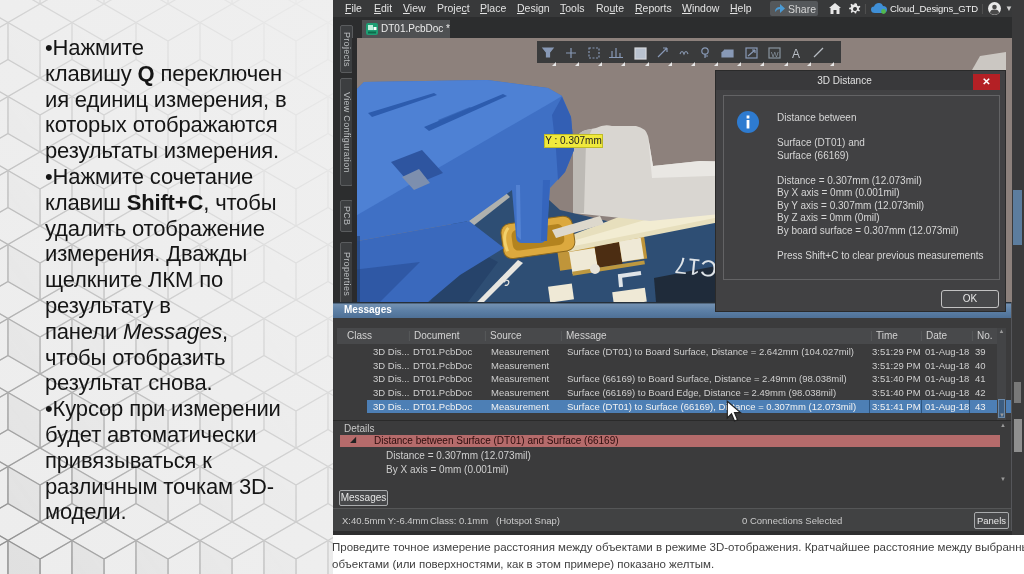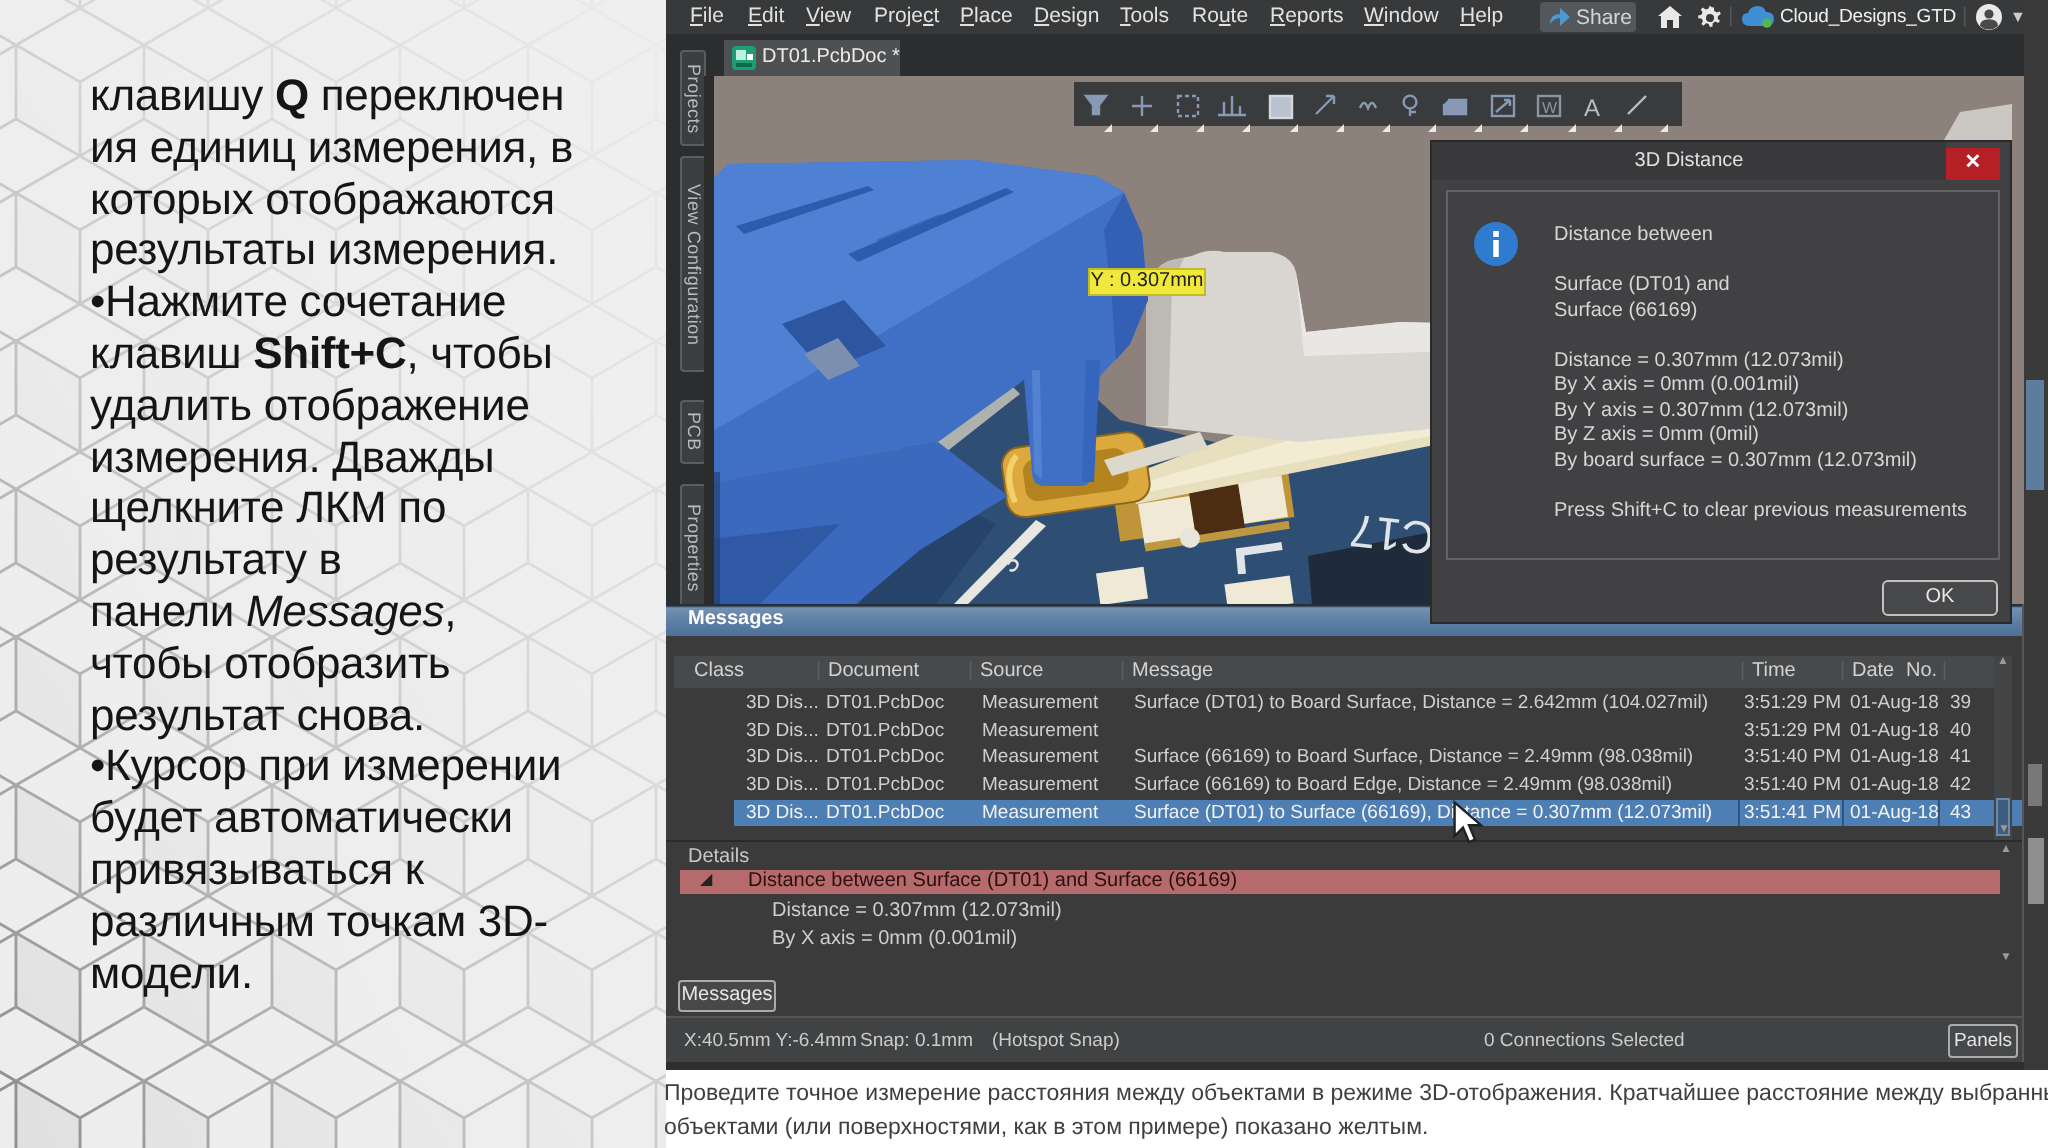--- a/index.html
+++ b/index.html
@@ -58,20 +58,21 @@
       <mask id="showmask">
           <rect width="333" height="574" fill="url(#showlg)"></rect>
         </mask>
     </defs>
     <rect width="333" height="574" fill="#ededed"></rect>
     <rect width="333" height="574" fill="url(#cubes)"></rect>
     <rect width="333" height="574" fill="url(#cubes2)" mask="url(#showmask)"></rect>
     <rect width="333" height="574" fill="url(#fade)"></rect>
   </svg>
   <div id="lefttext">
+    <div>•Нажмите</div>
     <div>клавишу <b>Q</b> переключен</div>
     <div>ия единиц измерения, в</div>
     <div>которых отображаются</div>
     <div>результаты измерения.</div>
     <div>•Нажмите сочетание</div>
     <div>клавиш <b>Shift+C</b>, чтобы</div>
     <div>удалить отображение</div>
     <div>измерения. Дважды</div>
     <div>щелкните ЛКМ по</div>
     <div>результату в</div>
@@ -252,21 +253,21 @@
 
     <div class="abs" style="left:0;top:0;width:679px;height:16px;background:linear-gradient(#26303a,#26303a 6%,#7391b2 12%,#5c7fa5 55%,#4e7096);color:#fff;font-weight:bold;line-height:16px;"><span style="margin-left:11px">Messages</span></div>
 
     <div class="abs" style="left:4px;top:26px;width:669px;height:16px;background:#48494b;color:#d2d2d2;line-height:16px;">
       <span class="abs" style="left:10px">Class</span>
       <span class="abs" style="left:77px">Document</span>
       <span class="abs" style="left:153px">Source</span>
       <span class="abs" style="left:229px">Message</span>
       <span class="abs" style="left:539px">Time</span>
       <span class="abs" style="left:589px">Date</span>
-      <span class="abs" style="left:616px">No.</span>
+      <span class="abs" style="left:640px">No.</span>
       <span class="abs" style="left:71px;color:#5c5d5f">|</span>
       <span class="abs" style="left:147px;color:#5c5d5f">|</span>
       <span class="abs" style="left:223px;color:#5c5d5f">|</span>
       <span class="abs" style="left:533px;color:#5c5d5f">|</span>
       <span class="abs" style="left:583px;color:#5c5d5f">|</span>
       <span class="abs" style="left:634px;color:#5c5d5f">|</span>
     </div>
     <div class="abs" id="msgrows" style="left:0px;top:43px;width:679px;color:#cfcfcf;">
       <div class="abs row" style="top:0px">
         <span class="abs" style="left:40px">3D Dis...</span>
@@ -326,21 +327,21 @@
       <span style="margin-left:34px">Distance between Surface (DT01) and Surface (66169)</span>
     </div>
     <div class="abs" style="left:53px;top:148px;color:#cfcfcf;">Distance = 0.307mm (12.073mil)</div>
     <div class="abs" style="left:53px;top:162px;color:#cfcfcf;">By X axis = 0mm (0.001mil)</div>
     <div class="abs" style="left:666px;top:120px;width:8px;height:62px;color:#9a9a9a;font-size:6px;text-align:center;">▲<div style="position:absolute;top:54px;left:1px;">▼</div></div>
 
     <div class="btn" style="left:6px;top:188px;width:47px;height:14px;line-height:14px;">Messages</div>
 
     <div class="abs" style="left:0;top:206px;width:679px;height:25px;background:#414243;border-top:1px solid #555657;color:#cbcbcb;font-size:9.5px;">
       <span class="abs" style="left:9px;top:6px">X:40.5mm Y:-6.4mm</span>
-      <span class="abs" style="left:97px;top:6px">Snap: 0.1mm</span>
+      <span class="abs" style="left:97px;top:6px">Class: 0.1mm</span>
       <span class="abs" style="left:163px;top:6px">(Hotspot Snap)</span>
       <span class="abs" style="left:409px;top:6px">0 Connections Selected</span>
       <div class="btn" style="left:641px;top:3px;width:33px;height:15px;line-height:15px;">Panels</div>
     </div>
   </div>
 
   <div id="dialog" class="abs" style="left:382px;top:70px;width:291px;height:242px;background:#414143;border:1px solid #2a2a2a;box-sizing:border-box;">
     <div class="abs" style="left:0;top:0;width:257px;height:19px;background:#39393b;color:#e0e0e0;text-align:center;line-height:19px;">3D Distance</div>
     <div class="abs" style="left:257px;top:3px;width:27px;height:16px;background:#b42025;color:#fff;text-align:center;line-height:16px;font-weight:bold;font-size:10px;">✕</div>
     <div class="abs" style="left:7px;top:24px;width:275px;height:183px;border:1px solid #636365;"></div>

